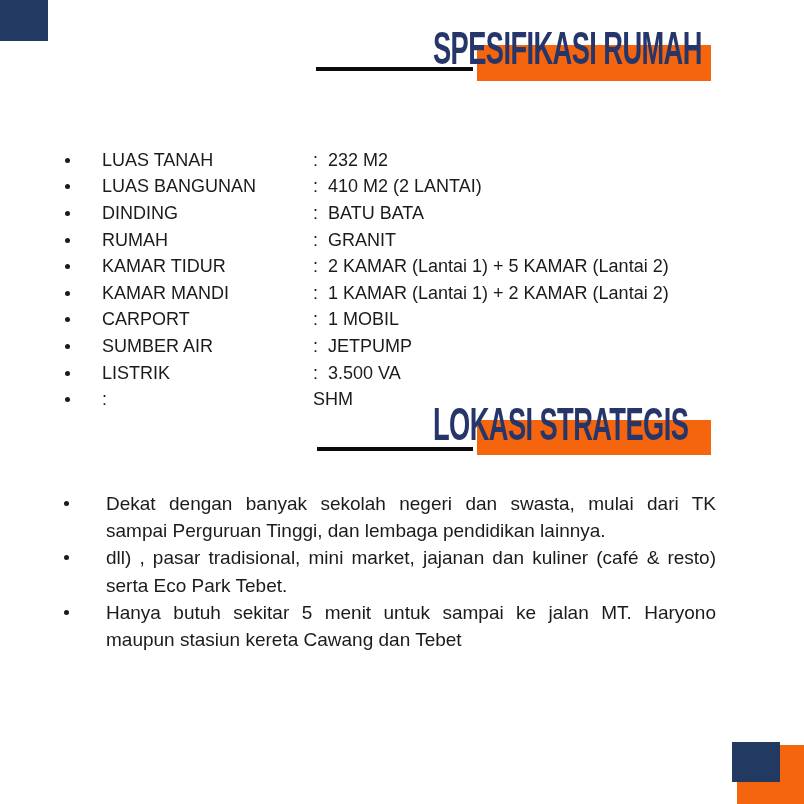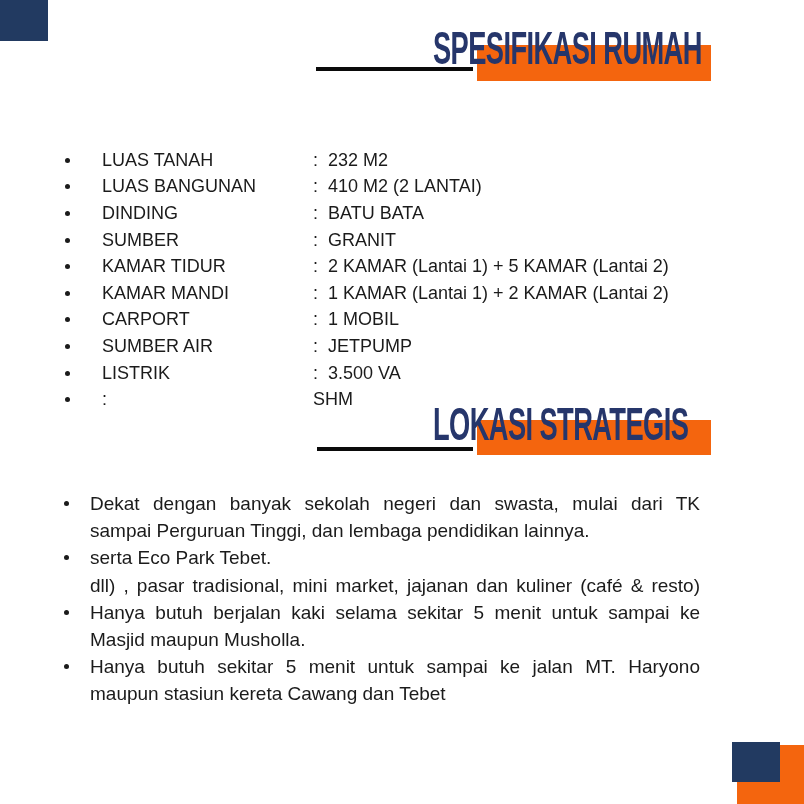--- a/index.html
+++ b/index.html
@@ -64,20 +64,21 @@
   }
   .spec-row .dot{ justify-self:start; margin-left:3px; }
   .spec-label, .spec-value, .spec-colon{ white-space:nowrap; }
 
   
   .loc-list{ left:62px; top:490px; width:640px; }
   .loc-item{
     display:grid;
     grid-template-columns:28px 610px;
     align-items:start;
+    gap:16px;
   }
   .loc-dot{ margin-top:11px; margin-left:2px; }
   .loc-line{
     font-size:19px;
     line-height:27.2px;
     color:var(--text);
   }
   .loc-line.j{ text-align:justify; text-align-last:justify; }
 </style>
 </head>
@@ -105,21 +106,21 @@
       <span class="spec-value">410 M2 (2 LANTAI)</span>
     </div>
     <div class="spec-row">
       <span class="dot"></span>
       <span class="spec-label">DINDING</span>
       <span class="spec-colon">:</span>
       <span class="spec-value">BATU BATA</span>
     </div>
     <div class="spec-row">
       <span class="dot"></span>
-      <span class="spec-label">SUMBER</span>
+      <span class="spec-label">RUMAH</span>
       <span class="spec-colon">:</span>
       <span class="spec-value">GRANIT</span>
     </div>
     <div class="spec-row">
       <span class="dot"></span>
       <span class="spec-label">KAMAR TIDUR</span>
       <span class="spec-colon">:</span>
       <span class="spec-value">2 KAMAR (Lantai 1) + 5 KAMAR (Lantai 2)</span>
     </div>
     <div class="spec-row">
@@ -161,29 +162,22 @@
     <div class="loc-item">
       <span class="dot loc-dot"></span>
       <div class="loc-text">
         <div class="loc-line j">Dekat dengan banyak sekolah negeri dan swasta, mulai dari TK</div>
         <div class="loc-line">sampai Perguruan Tinggi, dan lembaga pendidikan lainnya.</div>
       </div>
     </div>
     <div class="loc-item">
       <span class="dot loc-dot"></span>
       <div class="loc-text">
+        <div class="loc-line j">dll) , pasar tradisional, mini market, jajanan dan kuliner (café &amp; resto)</div>
         <div class="loc-line">serta Eco Park Tebet.</div>
-        <div class="loc-line j">dll) , pasar tradisional, mini market, jajanan dan kuliner (café &amp; resto)</div>
-      </div>
-    </div>
-    <div class="loc-item">
-      <span class="dot loc-dot"></span>
-      <div class="loc-text">
-        <div class="loc-line j">Hanya butuh berjalan kaki selama sekitar 5 menit untuk sampai ke</div>
-        <div class="loc-line">Masjid maupun Musholla.</div>
       </div>
     </div>
     <div class="loc-item">
       <span class="dot loc-dot"></span>
       <div class="loc-text">
         <div class="loc-line j">Hanya butuh sekitar 5 menit untuk sampai ke jalan MT. Haryono</div>
         <div class="loc-line">maupun stasiun kereta Cawang dan Tebet</div>
       </div>
     </div>
   </div>

